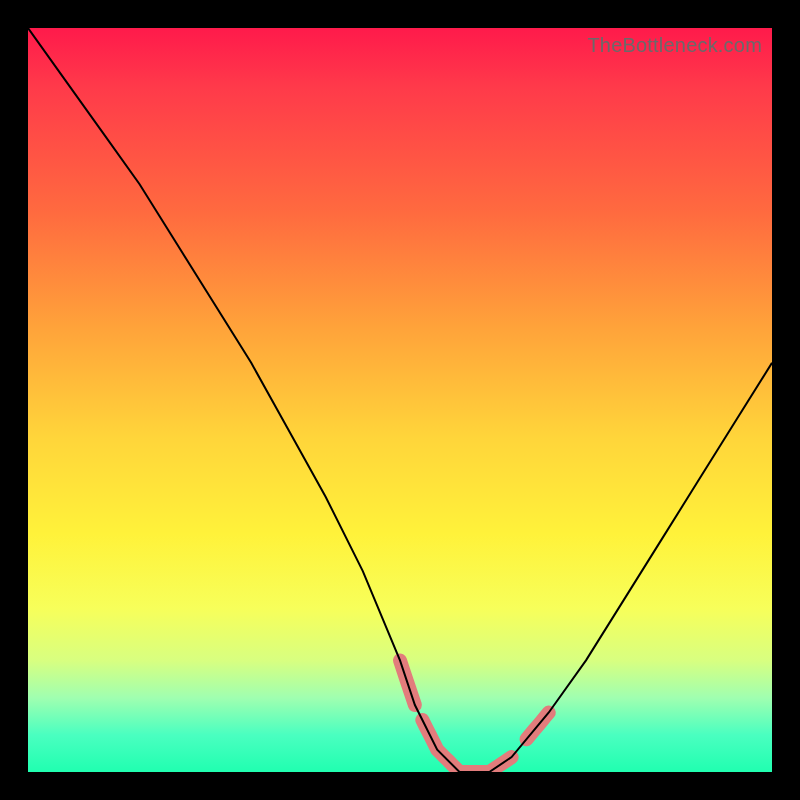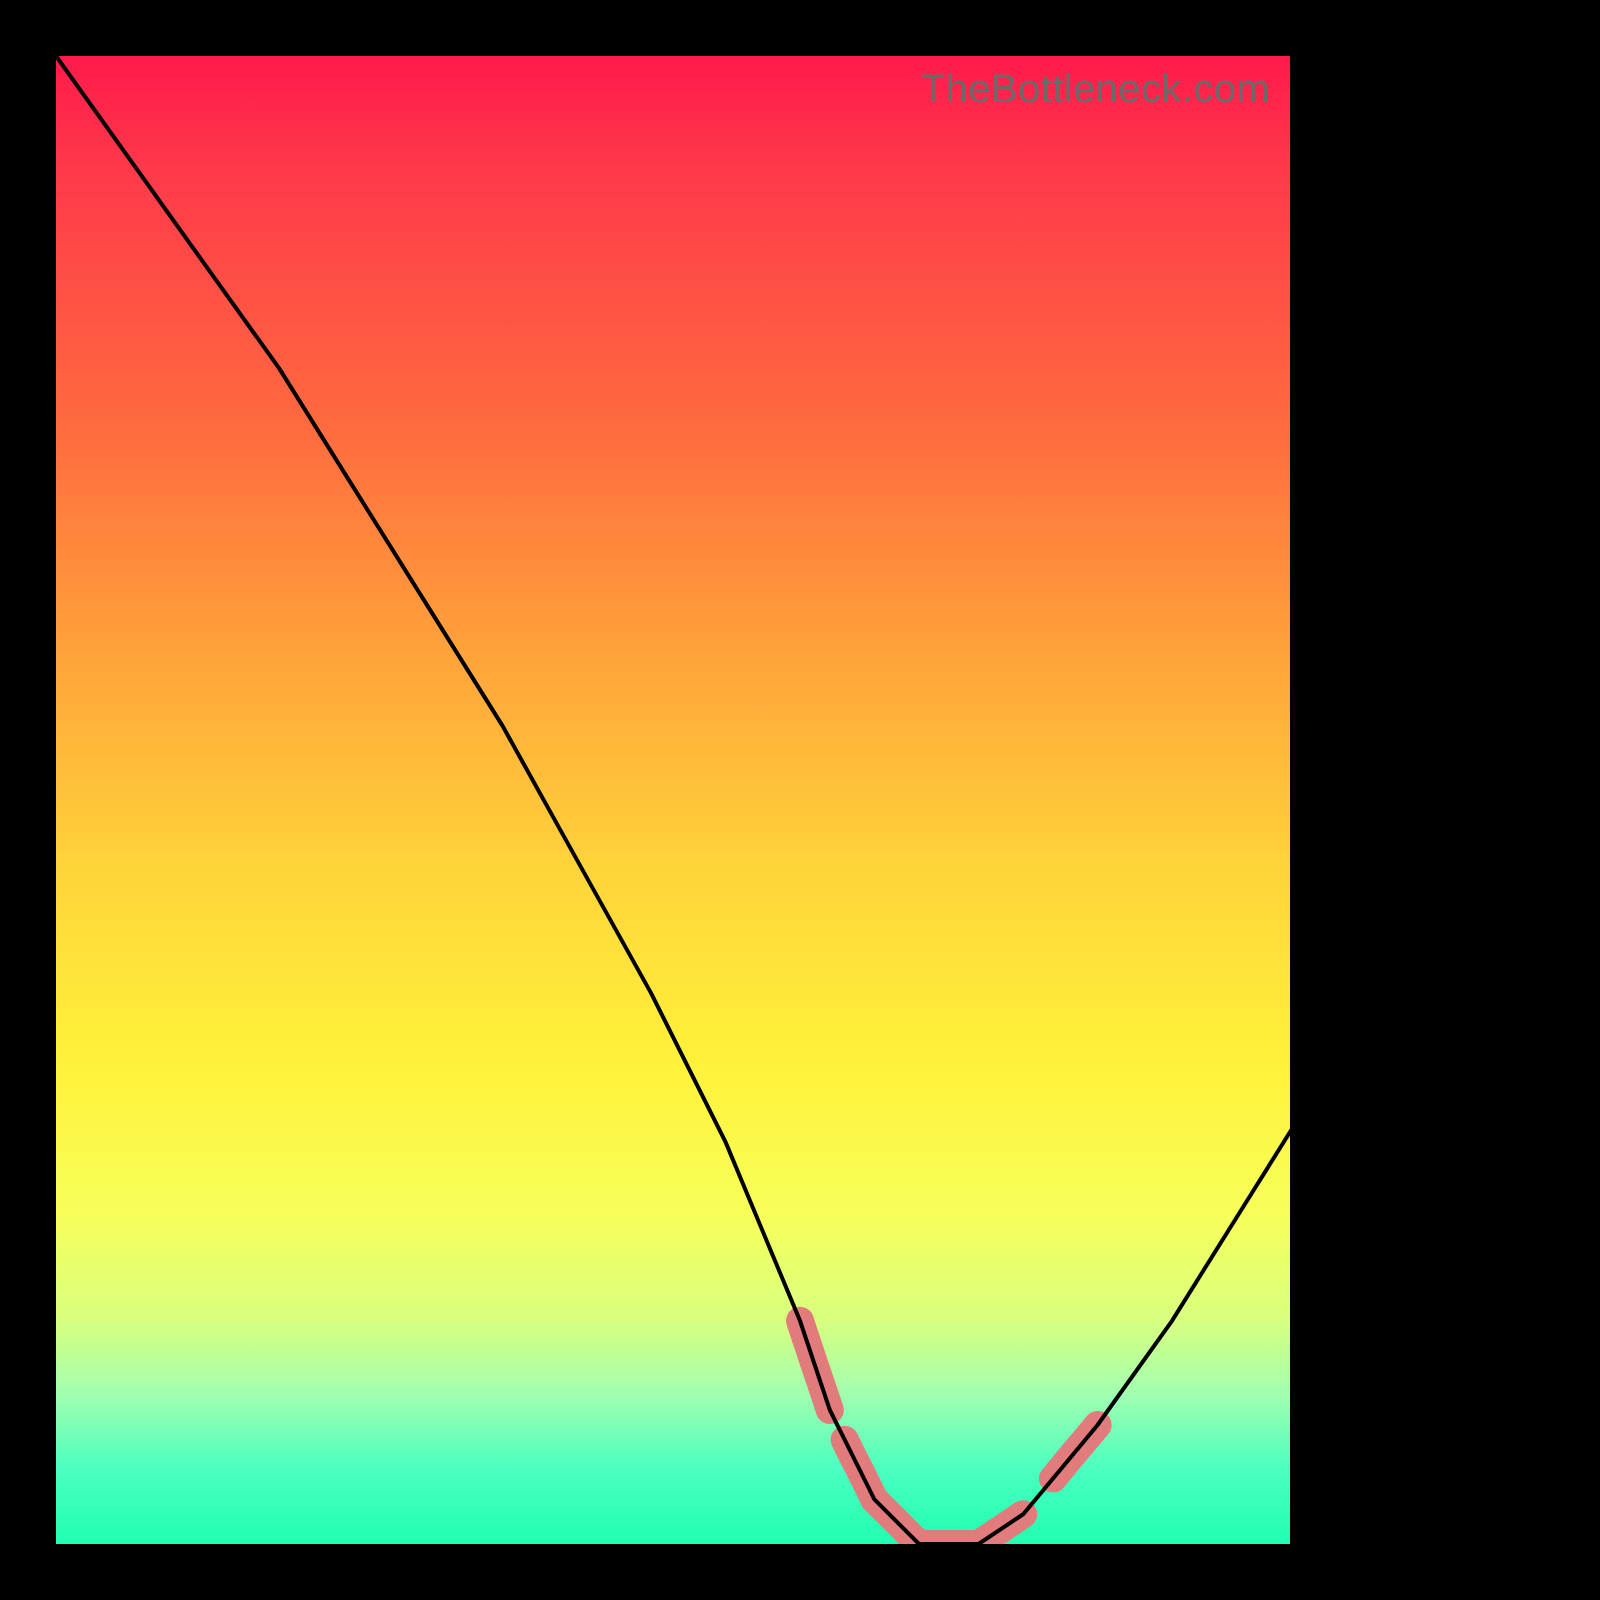--- a/index.html
+++ b/index.html
@@ -14,21 +14,21 @@
   .frame {
     position: relative;
     width: 800px;
     height: 800px;
     background: #000;
   }
   .plot {
     position: absolute;
     left: 28px;
     top: 28px;
-    width: 617px;
+    width: 744px;
     height: 744px;
     
     background: linear-gradient(
       to bottom,
       #ff1a4b 0%,
       #ff3a4a 8%,
       #ff6b3f 25%,
       #ffa23a 40%,
       #ffd53a 55%,
       #fff23a 68%,

